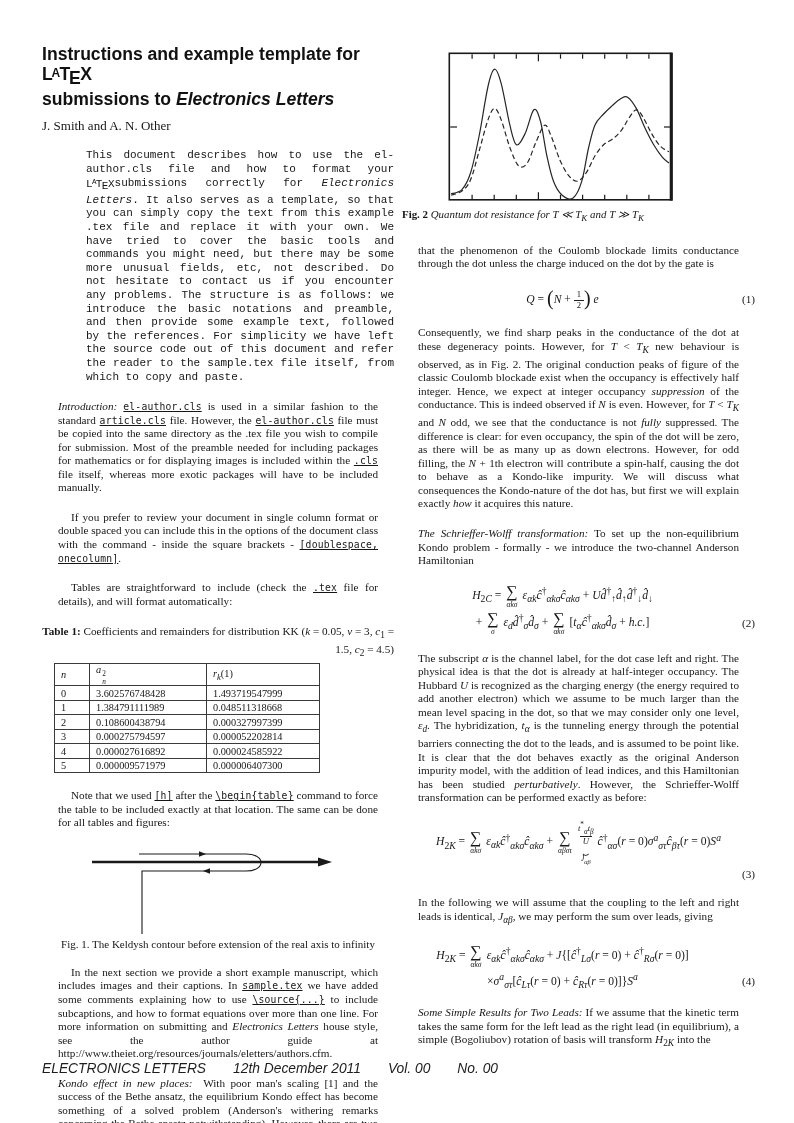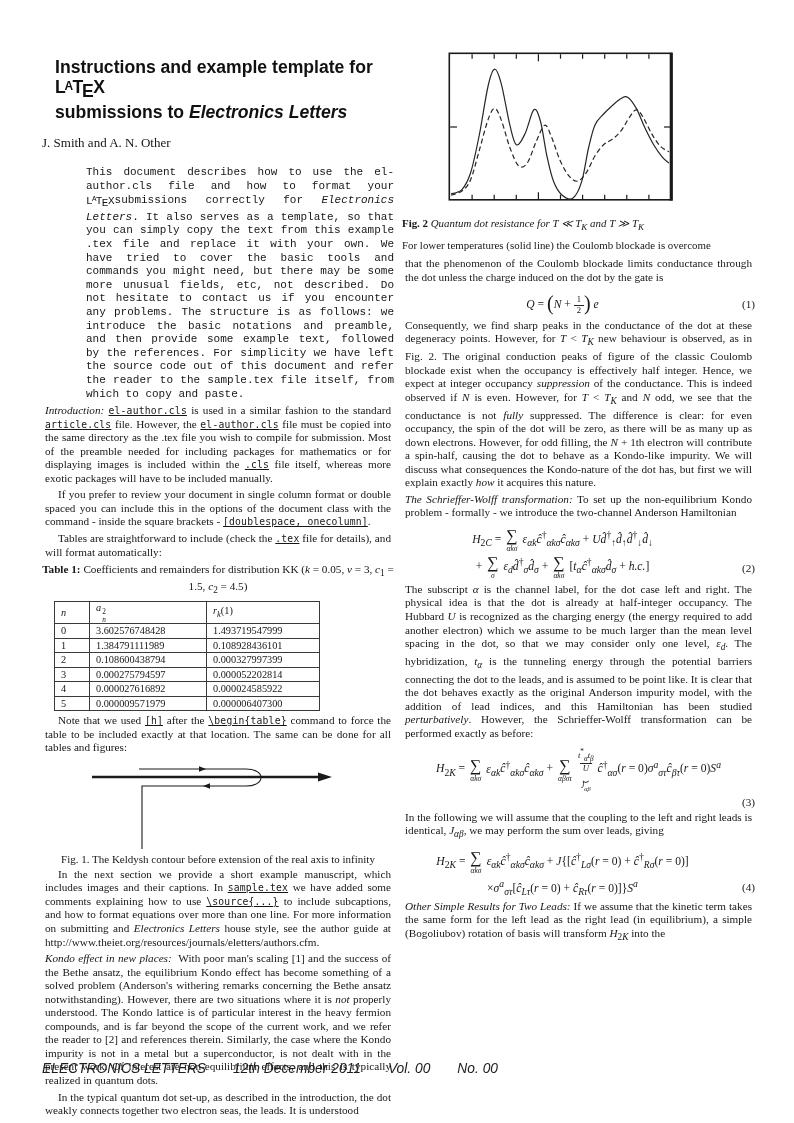--- a/index.html
+++ b/index.html
@@ -2,49 +2,49 @@
 <html><head>
 <meta charset="utf-8">
 <style>
   html,body{margin:0;padding:0;background:#fff;}
   #page{position:relative;width:794px;height:1123px;background:#fff;overflow:hidden;
         font-family:"Liberation Serif",serif;color:#161616;}
   #col-left{position:absolute;left:42px;top:44px;width:352px;}
   #col-right{position:absolute;left:402px;top:38px;width:353px;}
 
   h1.title{font-family:"Liberation Sans",sans-serif;font-weight:700;font-size:17.6px;
-           line-height:1.16;margin:13px;color:#111;}
+           line-height:1.16;margin:0;color:#111;}
   .authors{font-size:13px;margin-top:9px;}
   .abstract{margin:15px 0 0 44px;font-size:11px;line-height:13.6px;text-align:justify;font-family:Liberation Mono, monospace;}
 
-  p.body{font-size:11.2px;line-height:13.55px;text-align:justify;margin:3px;}
+  p.body{font-size:11.2px;line-height:13.55px;text-align:justify;margin:16px;}
   .ind{text-indent:13px;}
   .mt14{margin-top:14px;}.mt12{margin-top:12px;}.mt13{margin-top:13px;}.mt8{margin-top:8px;}
 
   .tt{font-family:"DejaVu Sans Mono",monospace;font-size:9.7px;letter-spacing:0.2px;text-decoration:underline;}
 
   .lx .lxa{font-size:68%;vertical-align:0.30em;margin-left:-0.10em;margin-right:-0.07em;}
   .lx .lxe{vertical-align:-0.23em;margin-left:-0.06em;margin-right:-0.04em;}
 
-  .tbl-caption{margin-top:2px;font-size:11.2px;line-height:1.3;text-align:center;}
+  .tbl-caption{margin-top:2px;font-size:11.2px;line-height:1.3;text-align:right;}
   table.t1{border-collapse:collapse;margin:4px 0 0 12px;font-size:10.3px;}
   .t1 th,.t1 td{border:1px solid #3a3a3a;padding:0 6px;height:13.5px;
                 font-weight:normal;text-align:left;white-space:nowrap;}
   .t1 th:nth-child(1),.t1 td:nth-child(1){width:22px;}
   .t1 th:nth-child(2),.t1 td:nth-child(2){width:104px;}
   .t1 th:nth-child(3),.t1 td:nth-child(3){width:100px;margin-top:12px;}
   .supsub{display:inline-flex;flex-direction:column;align-items:flex-start;
           font-size:7.3px;line-height:1.05;vertical-align:-3px;margin-left:1px;}
 
   figure{margin:0;}
   #fig1svg{display:block;margin-top:6px;}
   .fig1-caption{font-size:11px;margin-top:2px;text-align:center;}
 
   #fig2wrap{margin:14px 0 0 46px;}
-  .fig2-caption{font-size:10.9px;line-height:17.4px;margin-top:9px;}
+  .fig2-caption{font-size:10.9px;line-height:17.4px;}
 
   .eq{font-size:11.6px;}
   .eqrow{display:flex;align-items:center;}
   .eqrow + .eqrow{margin-top:3px;}
   .eqbody{flex:1;text-align:center;}
   .eqnum{width:32px;text-align:right;font-size:11.2px;}
   .eqnumrow{text-align:right;font-size:11.2px;margin-top:4px;}
 
   .sum{display:inline-flex;flex-direction:column;align-items:center;vertical-align:middle;
        line-height:1;margin:0 2px;}
@@ -90,21 +90,21 @@
       </thead>
       <tbody>
           <tr>
             <td>0</td>
             <td>3.602576748428</td>
             <td>1.493719547999</td>
           </tr>
           <tr>
             <td>1</td>
             <td>1.384791111989</td>
-            <td>0.108928436101</td>
+            <td>0.048511318668</td>
           </tr>
           <tr>
             <td>2</td>
             <td>0.108600438794</td>
             <td>0.000327997399</td>
           </tr>
           <tr>
             <td>3</td>
             <td>0.000275794597</td>
             <td>0.000052202814</td>
@@ -165,21 +165,20 @@
           <line x1="200.9" y1="147.2" x2="200.9" y2="142.7" stroke="#1a1a1a" stroke-width="1.2"></line>
           <line x1="200.9" y1="2.2" x2="200.9" y2="6.7" stroke="#1a1a1a" stroke-width="1.2"></line>
           <line x1="2.2" y1="75" x2="9" y2="75" stroke="#1a1a1a" stroke-width="1.2"></line>
           <line x1="222.8" y1="75" x2="216" y2="75" stroke="#1a1a1a" stroke-width="1.2"></line>
           <path d="M3.0,141.8C4.8,141.1 10.6,141.1 13.9,137.6C17.2,134.1 19.7,129.9 22.6,120.8C25.5,111.7 28.4,97.5 31.3,83.0C34.2,68.5 37.5,45.0 40.1,34.0C42.6,23.0 44.4,17.7 46.6,17.2C48.8,16.7 50.6,21.9 53.1,31.2C55.7,40.5 59.3,62.9 61.9,73.2C64.4,83.5 65.9,91.4 68.4,92.8C70.9,94.2 74.2,87.4 77.1,81.6C80.0,75.8 83.3,59.9 85.8,57.8C88.4,55.7 90.2,61.3 92.4,69.0C94.6,76.7 96.7,94.0 98.9,104.0C101.1,114.0 102.9,122.7 105.5,129.2C108.0,135.7 110.9,140.4 114.2,143.2C117.5,146.0 121.8,148.3 125.1,146.0C128.4,143.7 131.3,137.4 133.8,129.2C136.3,121.0 138.2,106.3 140.3,97.0C142.5,87.7 144.3,79.0 146.9,73.2C149.4,67.4 152.7,65.3 155.6,62.0C158.5,58.7 161.4,56.2 164.3,53.6C167.2,51.0 170.5,48.0 173.0,46.6C175.6,45.2 177.0,43.6 179.6,45.2C182.1,46.8 185.4,51.3 188.3,56.4C191.2,61.5 194.1,69.9 197.0,76.0C199.9,82.1 202.8,87.9 205.7,92.8C208.6,97.7 211.9,102.4 214.5,105.4C217.0,108.4 219.9,110.1 221.0,111.0" fill="none" stroke="#262626" stroke-width="1.2" stroke-linejoin="round"></path>
           <path d="M3.0,143.2C4.8,142.5 10.6,141.6 13.9,139.0C17.2,136.4 19.7,134.6 22.6,127.8C25.5,121.0 28.4,108.4 31.3,98.4C34.2,88.4 37.5,74.6 40.1,67.6C42.6,60.6 44.4,56.4 46.6,56.4C48.8,56.4 50.6,61.1 53.1,67.6C55.7,74.1 59.0,87.9 61.9,95.6C64.8,103.3 67.7,111.2 70.6,113.8C73.5,116.4 76.4,115.0 79.3,111.0C82.2,107.0 85.1,96.3 88.0,90.0C90.9,83.7 94.2,74.1 96.7,73.2C99.3,72.3 100.7,78.6 103.3,84.4C105.8,90.2 109.1,101.7 112.0,108.2C114.9,114.7 117.8,120.1 120.7,123.6C123.6,127.1 126.5,129.7 129.4,129.2C132.3,128.7 135.3,125.0 138.2,120.8C141.1,116.6 144.0,108.7 146.9,104.0C149.8,99.3 152.7,95.6 155.6,92.8C158.5,90.0 161.4,89.5 164.3,87.2C167.2,84.9 170.1,82.5 173.0,78.8C175.9,75.1 179.2,68.3 181.8,64.8C184.3,61.3 186.1,57.8 188.3,57.8C190.5,57.8 192.3,60.8 194.8,64.8C197.4,68.8 200.7,76.7 203.6,81.6C206.5,86.5 209.4,91.2 212.3,94.2C215.2,97.2 219.5,98.9 221.0,99.8" fill="none" stroke="#262626" stroke-width="1.2" stroke-linejoin="round" stroke-dasharray="5 3"></path>
         </svg>
     </div>
     <div class="fig2-caption">
       <div><b>Fig. 2</b> <i>Quantum dot resistance for T ≪ T<sub>K</sub> and T ≫ T<sub>K</sub></i></div>
-      <div>For lower temperatures (solid line) the Coulomb blockade is overcome</div>
     </div>
 
     <p class="body mt12">that the phenomenon of the Coulomb blockade limits conductance through the dot unless the charge induced on the dot by the gate is</p>
 
     <div class="eq mt8">
       <div class="eqrow">
         <span class="eqbody"><i>Q</i> = <span class="bp">(</span><i>N</i> + <span class="frac">
               <span class="nu">1</span>
               <span class="de">2</span>
             </span><span class="bp">)</span> <i>e</i></span>
@@ -242,21 +241,21 @@
               <span class="lim"><i>αkσ</i></span>
             </span> <i>ε<sub>αk</sub></i><i>ĉ</i><sup>†</sup><sub><i>αkσ</i></sub><i>ĉ</i><sub><i>αkσ</i></sub> + <i>J</i>{[<i>ĉ</i><sup>†</sup><sub><i>Lσ</i></sub>(<i>r</i> = 0) + <i>ĉ</i><sup>†</sup><sub><i>Rσ</i></sub>(<i>r</i> = 0)]</span>
         <span class="eqnum"></span>
       </div>
       <div class="eqrow">
         <span class="eqbody">×<i>σ</i><sup><i>a</i></sup><sub><i>στ</i></sub>[<i>ĉ</i><sub><i>Lτ</i></sub>(<i>r</i> = 0) + <i>ĉ</i><sub><i>Rτ</i></sub>(<i>r</i> = 0)]}<i>S</i><sup><i>a</i></sup></span>
         <span class="eqnum">(4)</span>
       </div>
     </div>
 
-    <p class="body mt13"><i>Other Simple Results for Two Leads:</i> If we assume that the kinetic term takes the same form for the left lead as the right lead (in equilibrium), a simple (Bogoliubov) rotation of basis will transform <i>H</i><sub>2<i>K</i></sub> into the</p>
+    <p class="body mt13"><i>Some Simple Results for Two Leads:</i> If we assume that the kinetic term takes the same form for the left lead as the right lead (in equilibrium), a simple (Bogoliubov) rotation of basis will transform <i>H</i><sub>2<i>K</i></sub> into the</p>
   </div>
 
   <div id="footer">
     <span>ELECTRONICS LETTERS</span>
     <span>12th December 2011</span>
     <span>Vol. 00</span>
     <span>No. 00</span>
   </div>
 
 </div>

